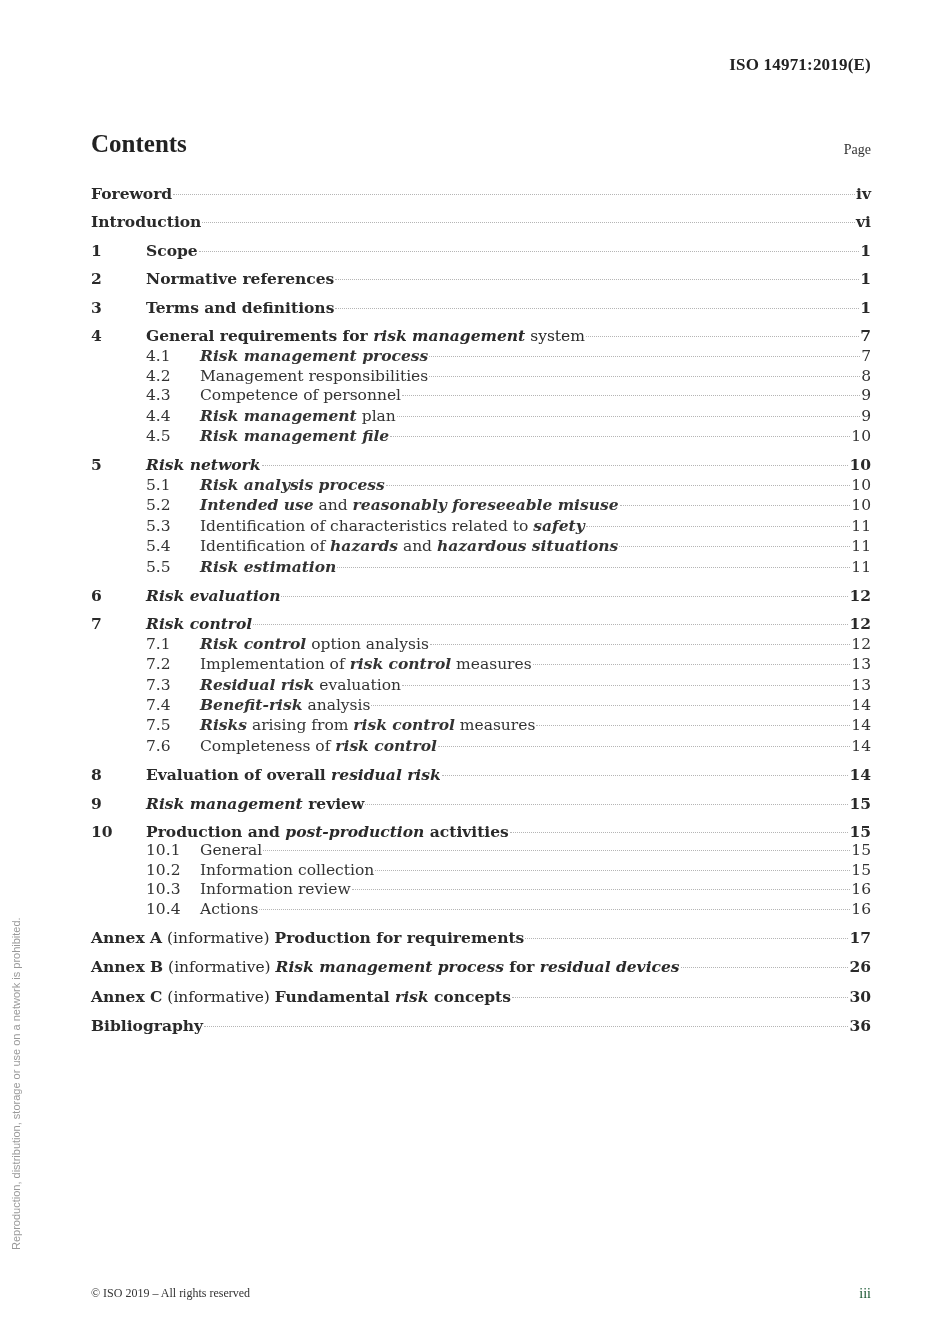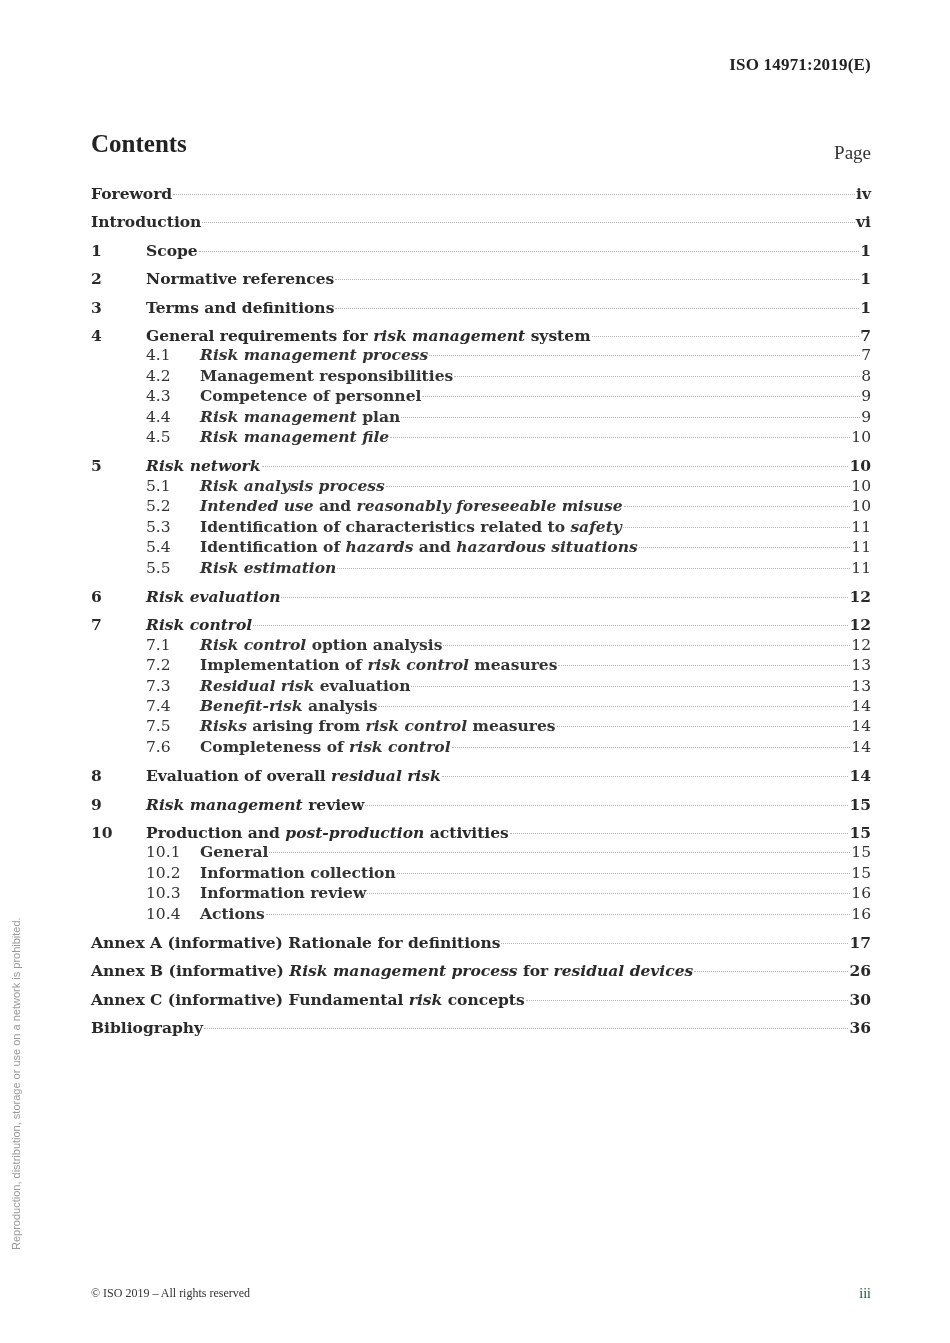--- a/index.html
+++ b/index.html
@@ -2,37 +2,37 @@
 <html><head>
 <meta charset="utf-8">
 <style>
   html, body { margin: 0; padding: 0; background: #ffffff; }
   body { width: 950px; height: 1343px; position: relative; overflow: hidden;
          font-family: "DejaVu Serif", "Liberation Serif", serif; color: #2a2a2a; }
   .doc-id { position: absolute; top: 55px; right: 79px; font-size: 17px; font-weight: bold;
             font-family: "Liberation Serif", serif; color: #222; letter-spacing: 0.2px; }
   .contents-title { position: absolute; top: 130px; left: 91px; font-size: 25px; font-weight: bold;
                     font-family: "Liberation Serif", serif; color: #222; }
-  .page-label { position: absolute; top: 142px; right: 79px; font-size: 19px;
+  .page-label { position: absolute; top: 142px; right: 79px; font-size: 14px;
                 font-family: "Liberation Serif", serif; color: #333; }
   .toc { position: absolute; top: 184px; left: 91px; width: 780px; }
   .row { display: flex; align-items: baseline; white-space: nowrap; font-size: 15.5px; line-height: 19.4px; }
   .row.top { font-weight: bold; }
   .row.top + .row.top, .row.sub + .row.top { margin-top: 9px; }
   .row .num { flex: 0 0 auto; }
   .row.top .num { width: 55px; }
   .row.sub { padding-left: 55px; font-weight: normal; color: #333; }
   .row.sub .num { width: 54px; }
   .row .title { flex: 0 0 auto; }
   .row .leader { flex: 1 1 auto; border-bottom: 1px dotted #b5b5b5; margin: 0 1px; transform: translateY(-4px); min-width: 10px; }
   .row .pg { flex: 0 0 auto; text-align: right; }
   .row.top .pg { font-weight: bold; }
   .b { font-weight: bold; }
   .i { font-style: italic; }
-  .n { font-weight: bold; font-style: normal; }
+  .n { font-weight: normal; font-style: normal; }
   .footer-left { position: absolute; top: 1286px; left: 91px; font-size: 12px; font-family: "Liberation Serif", serif; color: #333; }
   .footer-right { position: absolute; top: 1286px; right: 79px; font-size: 14px; font-family: "Liberation Serif", serif; color: #14532d; }
   .watermark { position: absolute; left: 10px; top: 1250px; transform-origin: 0 0; transform: rotate(-90deg);
                font-size: 11px; font-family: "Liberation Sans", sans-serif; color: #555; white-space: nowrap;
                width: 390px; overflow: hidden; opacity: 0.6; }
 </style>
 </head>
 <body>
 
 <div class="doc-id">ISO 14971:2019(E)</div>
@@ -224,21 +224,21 @@
       <span class="leader"></span>
       <span class="pg">16</span>
     </div>
     <div class="row sub">
       <span class="num">10.4</span>
       <span class="title"><span class="n">Actions</span></span>
       <span class="leader"></span>
       <span class="pg">16</span>
     </div>
     <div class="row top">
-      <span class="title"><span class="b">Annex A</span><span class="n"> (informative) </span><span class="b">Rationale for definitions</span></span>
+      <span class="title"><span class="b">Annex A</span><span class="n"> (informative) </span><span class="b">Production for requirements</span></span>
       <span class="leader"></span>
       <span class="pg">17</span>
     </div>
     <div class="row top">
       <span class="title"><span class="b">Annex B</span><span class="n"> (informative) </span><span class="b i">Risk management process</span><span class="b"> for </span><span class="b i">residual devices</span></span>
       <span class="leader"></span>
       <span class="pg">26</span>
     </div>
     <div class="row top">
       <span class="title"><span class="b">Annex C</span><span class="n"> (informative) </span><span class="b">Fundamental </span><span class="b i">risk</span><span class="b"> concepts</span></span>

